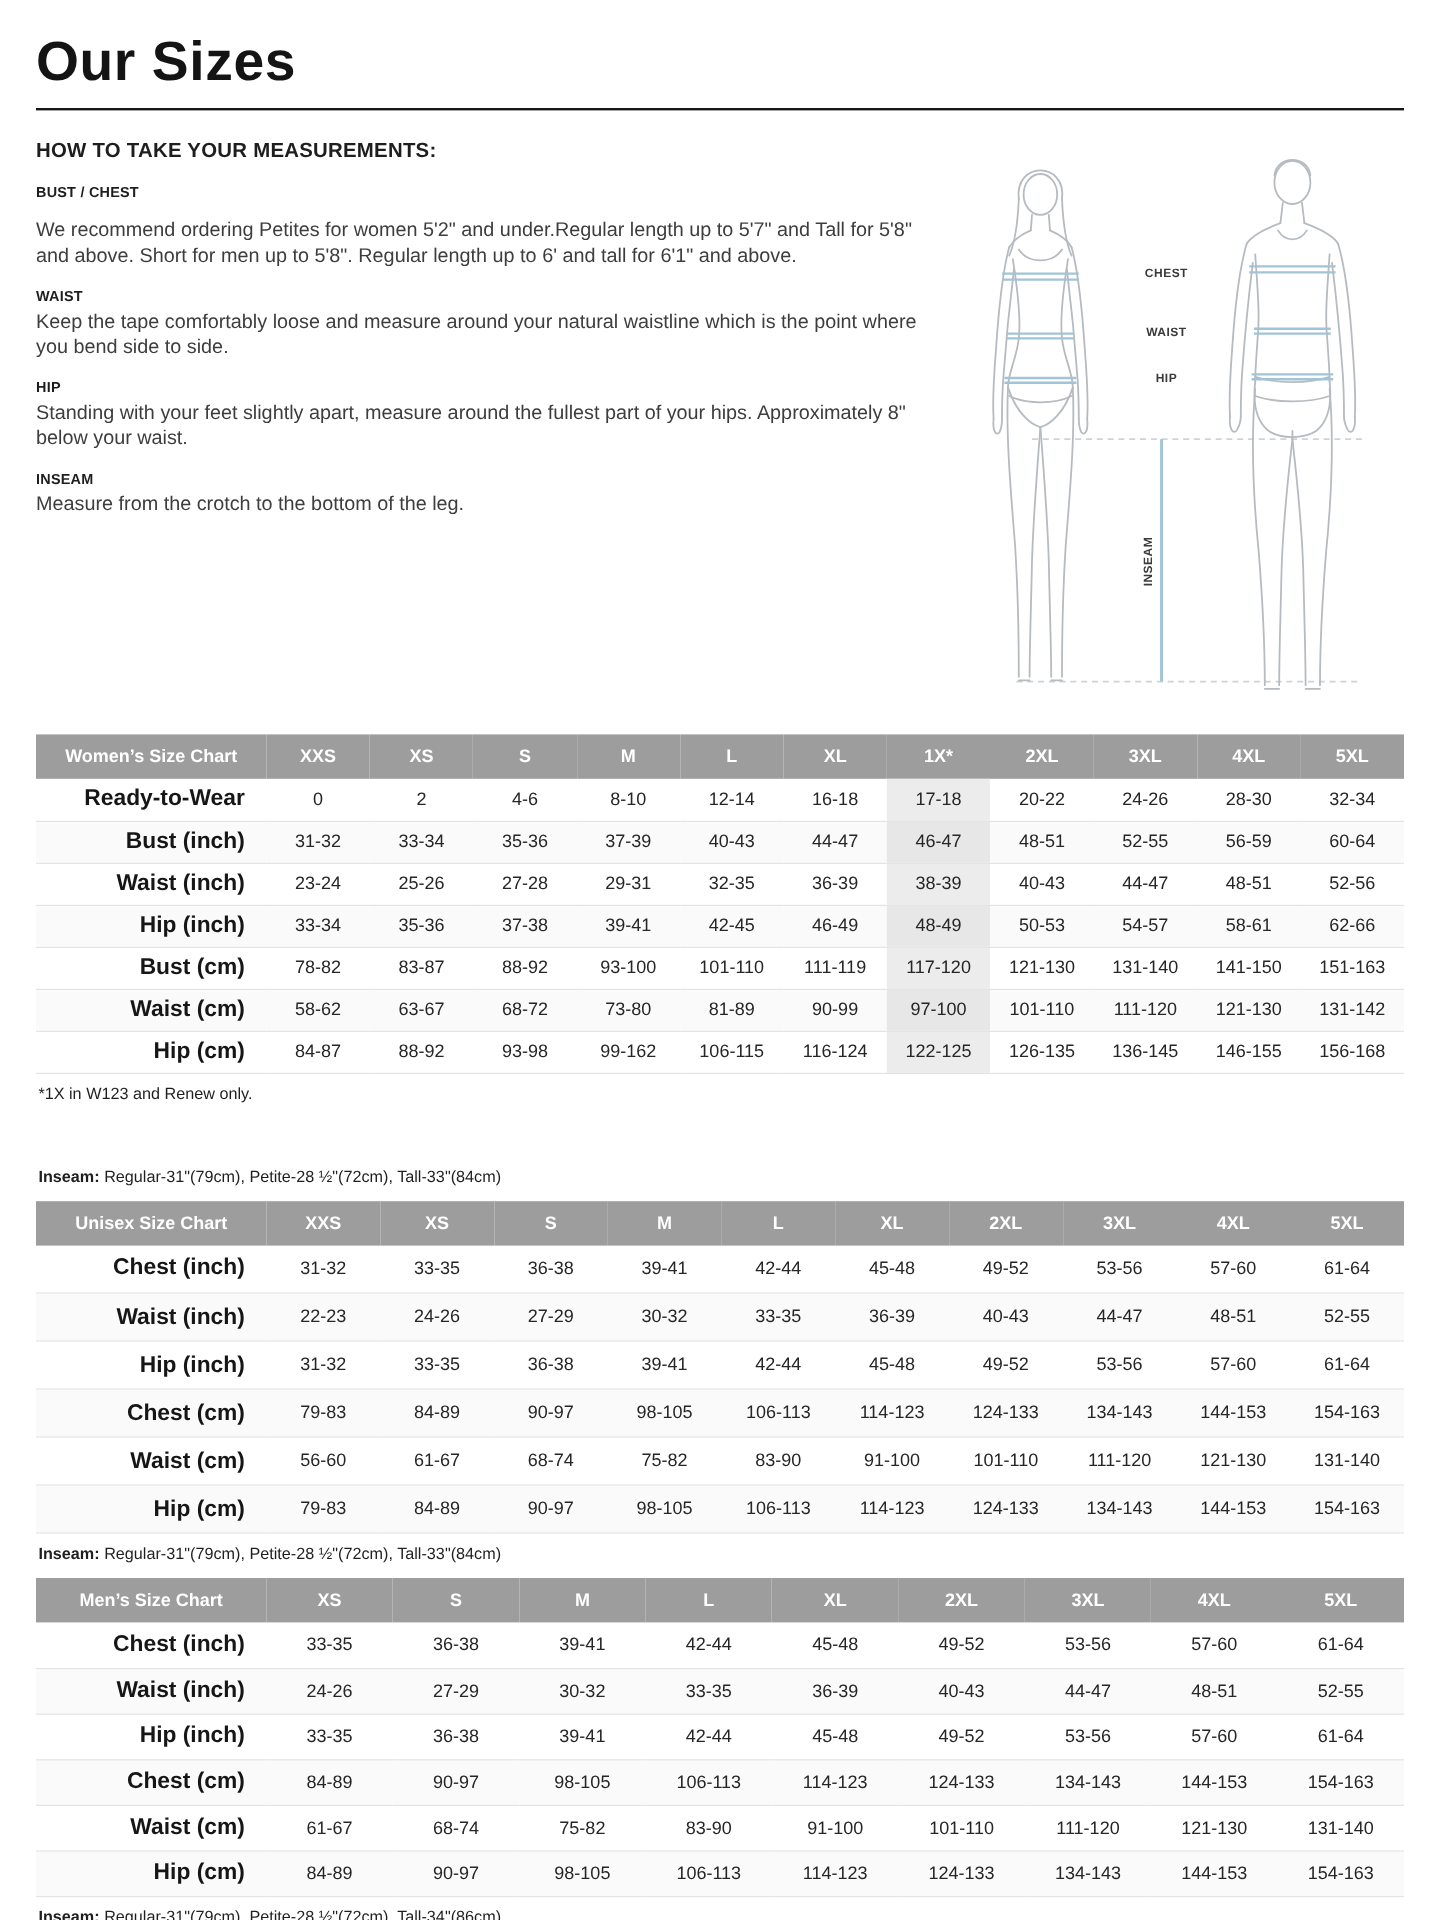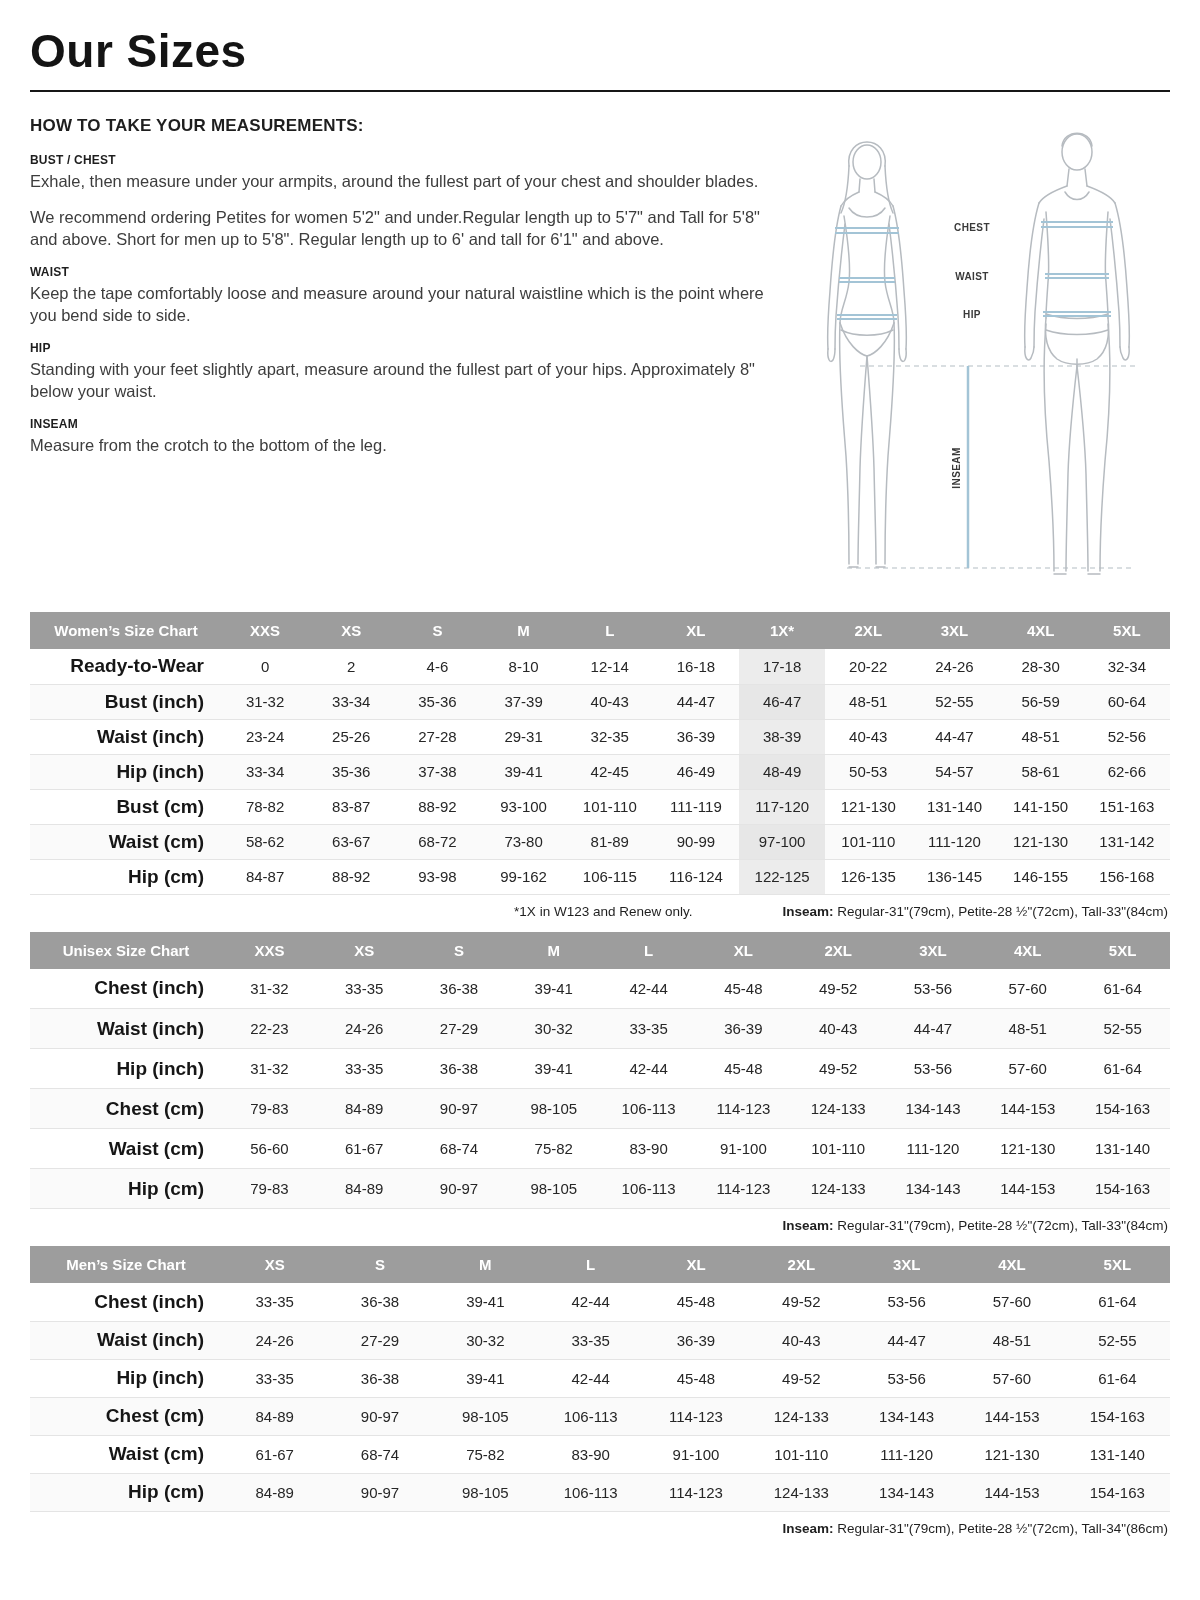--- a/index.html
+++ b/index.html
@@ -31,43 +31,42 @@
   }
   table.size-table tbody tr { border-bottom:1px solid #e4e4e4; }
   table.size-table tbody tr.even { background:#fafafa; }
   table.size-table tbody th.row-label {
     text-align:right; padding-right:18px; font-size:19px; font-weight:bold; color:#161616;
   }
   table.size-table tbody td { text-align:center; font-size:15px; color:#262626; padding:0 2px; }
   table.size-table tbody td.hl { background:#ececec; }
   table.size-table tbody tr.even td.hl { background:#e7e7e7; }
   .footnotes {
-    display:flex; justify-content:flex-end; gap:90px;
-    font-size:13.5px; color:#1f1f1f; padding:9px 2px 0;
+    display:flex; justify-content:flex-end; gap:54px;
+    font-size:13.5px; color:#1f1f1f; padding:9px 2px 0;flex-direction:column;
   }
   .footnotes b { font-weight:bold; }
 </style>
 </head>
 <body>
 
 <div class="page">
 
   <header>
     <h1 class="page-title">Our Sizes</h1>
     <div class="title-rule"></div>
   </header>
 
   <div class="content-row">
 
     <div class="measure-text">
       <div class="mt-heading">HOW TO TAKE YOUR MEASUREMENTS:</div>
 
       <section class="m-section">
         <div class="m-title">BUST / CHEST</div>
-        <div class="m-body">Exhale, then measure under your armpits, around the fullest part of your chest and shoulder blades.</div>
       </section>
 
       <section class="m-section">
         <div class="m-body">We recommend ordering Petites for women 5'2" and under.Regular length up to 5'7" and Tall for 5'8" and above. Short for men up to 5'8". Regular length up to 6' and tall for 6'1" and above.</div>
       </section>
 
       <section class="m-section">
         <div class="m-title">WAIST</div>
         <div class="m-body">Keep the tape comfortably loose and measure around your natural waistline which is the point where you bend side to side.</div>
       </section>

